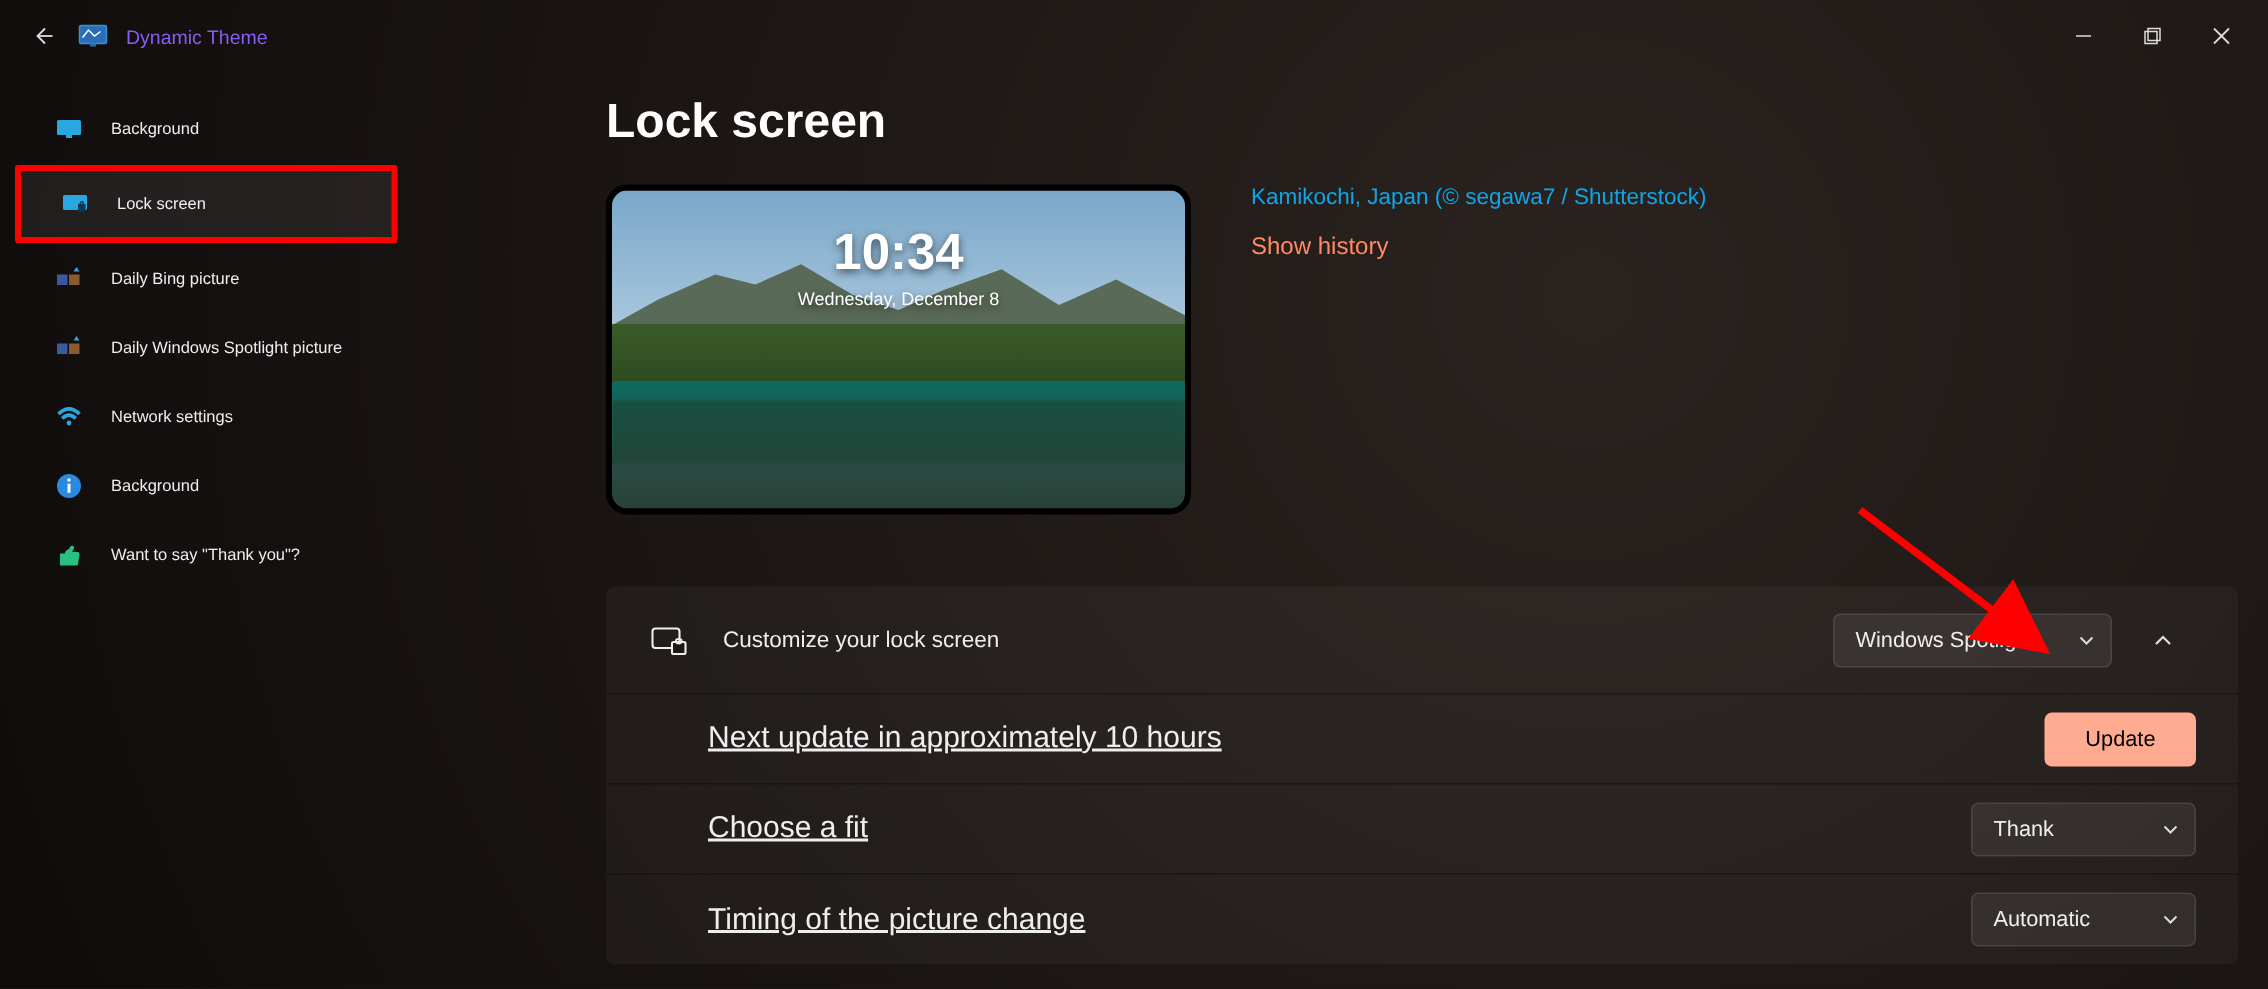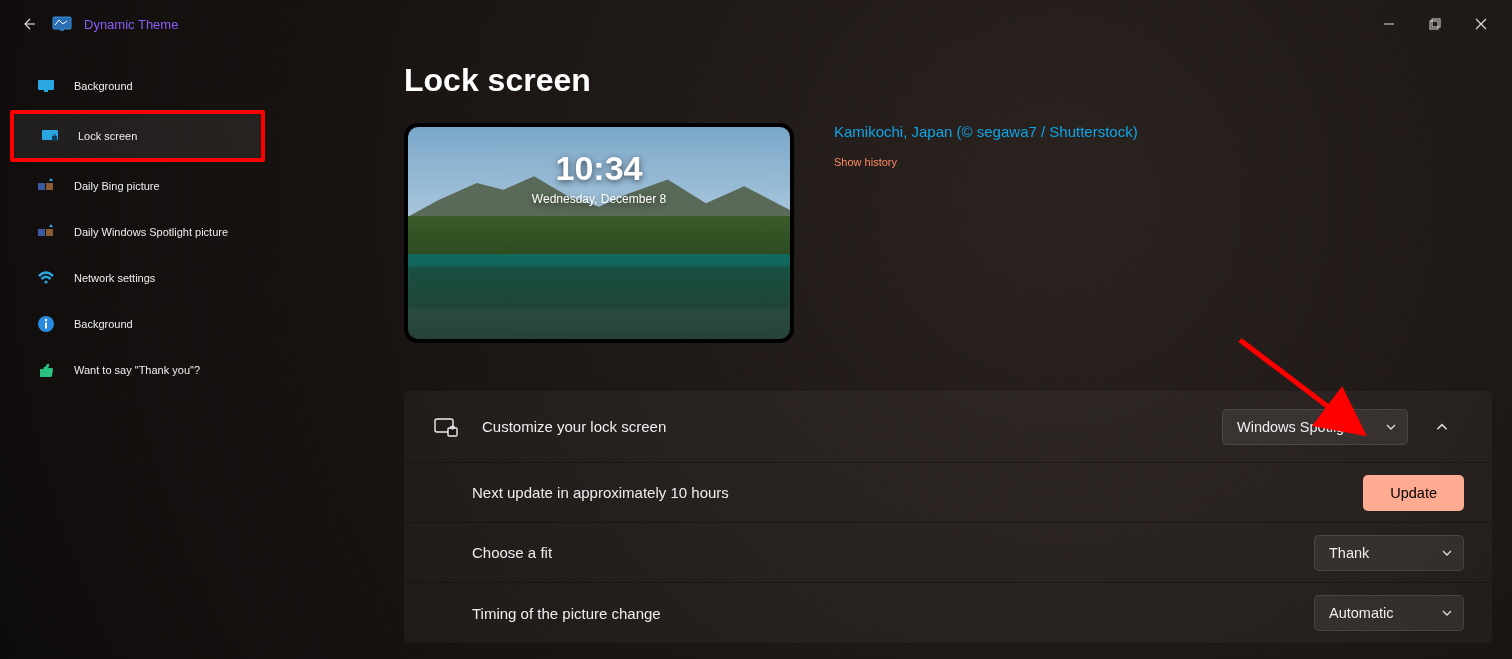--- a/index.html
+++ b/index.html
@@ -33,35 +33,35 @@
   .mtn1 { position:absolute; left:0; right:0; top:20%; height:32%; background: #5a6a58; clip-path: polygon(0 70%, 8% 45%, 18% 20%, 25% 30%, 33% 10%, 42% 40%, 50% 55%, 58% 35%, 68% 15%, 78% 50%, 88% 25%, 100% 60%, 100% 100%, 0 100%); }
   .trees { position:absolute; left:0; right:0; top:42%; height:22%; background: linear-gradient(#3a5a2a, #2a4a1f); }
   .water { position:absolute; left:0; right:0; top:60%; bottom:0; background: linear-gradient(#0f6a5e, #1a5a52 40%, #2a4a42 70%, #274238); }
   .reflect { position:absolute; left:0; right:0; top:66%; height:20%; background: rgba(30,60,40,0.5); filter: blur(1px); }
   .clock-overlay { position:absolute; top: 22px; left:0; right:0; text-align:center; color:#fff; text-shadow: 0 2px 6px rgba(0,0,0,0.6); }
   .clock-time { font-size: 34px; font-weight: 600; }
   .clock-date { font-size: 12px; margin-top: 4px; }
 
   .preview-meta { padding-bottom: 20px; }
   .caption { color: #0ea5e9; font-size: 15px; margin-bottom: 16px; }
-  .show-history { color: #ff8a65; font-size: 11px; cursor:pointer; }
+  .show-history { color: #ff8a65; font-size: 16px; cursor:pointer; }
 
   
   .settings-group { background: rgba(255,255,255,0.04); border-radius: 6px; overflow:hidden; }
   .setting-row { display:flex; align-items:center; height: 72px; padding: 0 28px; border-bottom: 1px solid rgba(0,0,0,0.3); }
   .setting-row:last-child { border-bottom: none; }
   .setting-row .row-icon { width: 28px; height: 28px; margin-right: 22px; display:flex; align-items:center; justify-content:center; }
   .setting-row .row-label { font-size: 15px; color: #eee; flex:1; }
   .setting-sub { padding-left: 68px; height: 60px; }
   .dropdown { background: rgba(255,255,255,0.07); border: 1px solid rgba(255,255,255,0.1); border-radius: 5px; height: 36px; min-width: 150px; padding: 0 34px 0 14px; display:flex; align-items:center; font-size: 14.5px; color:#eee; position:relative; cursor:pointer; }
   .dropdown .chev { position:absolute; right:10px; top:50%; transform: translateY(-50%); }
   .btn-accent { background: #ffab91; color:#000; border:none; border-radius:5px; height:36px; padding: 0 27px; font-size:14.5px; font-weight:500; cursor:pointer; }
   .expand-caret { width: 44px; height: 44px; display:flex; align-items:center; justify-content:center; margin-left: 12px; cursor:pointer; }
 
-  .setting-sub .row-label { flex:1; font-size:15px; }
+  .setting-sub .row-label { flex:1; font-size:20px;text-decoration:underline; }
 
   
   .arrow-annotation { position:absolute; top: 330px; left: 1230px; pointer-events:none; }
 
   svg { display:block; }
 </style>
 </head>
 <body>
 
 <div class="titlebar">

